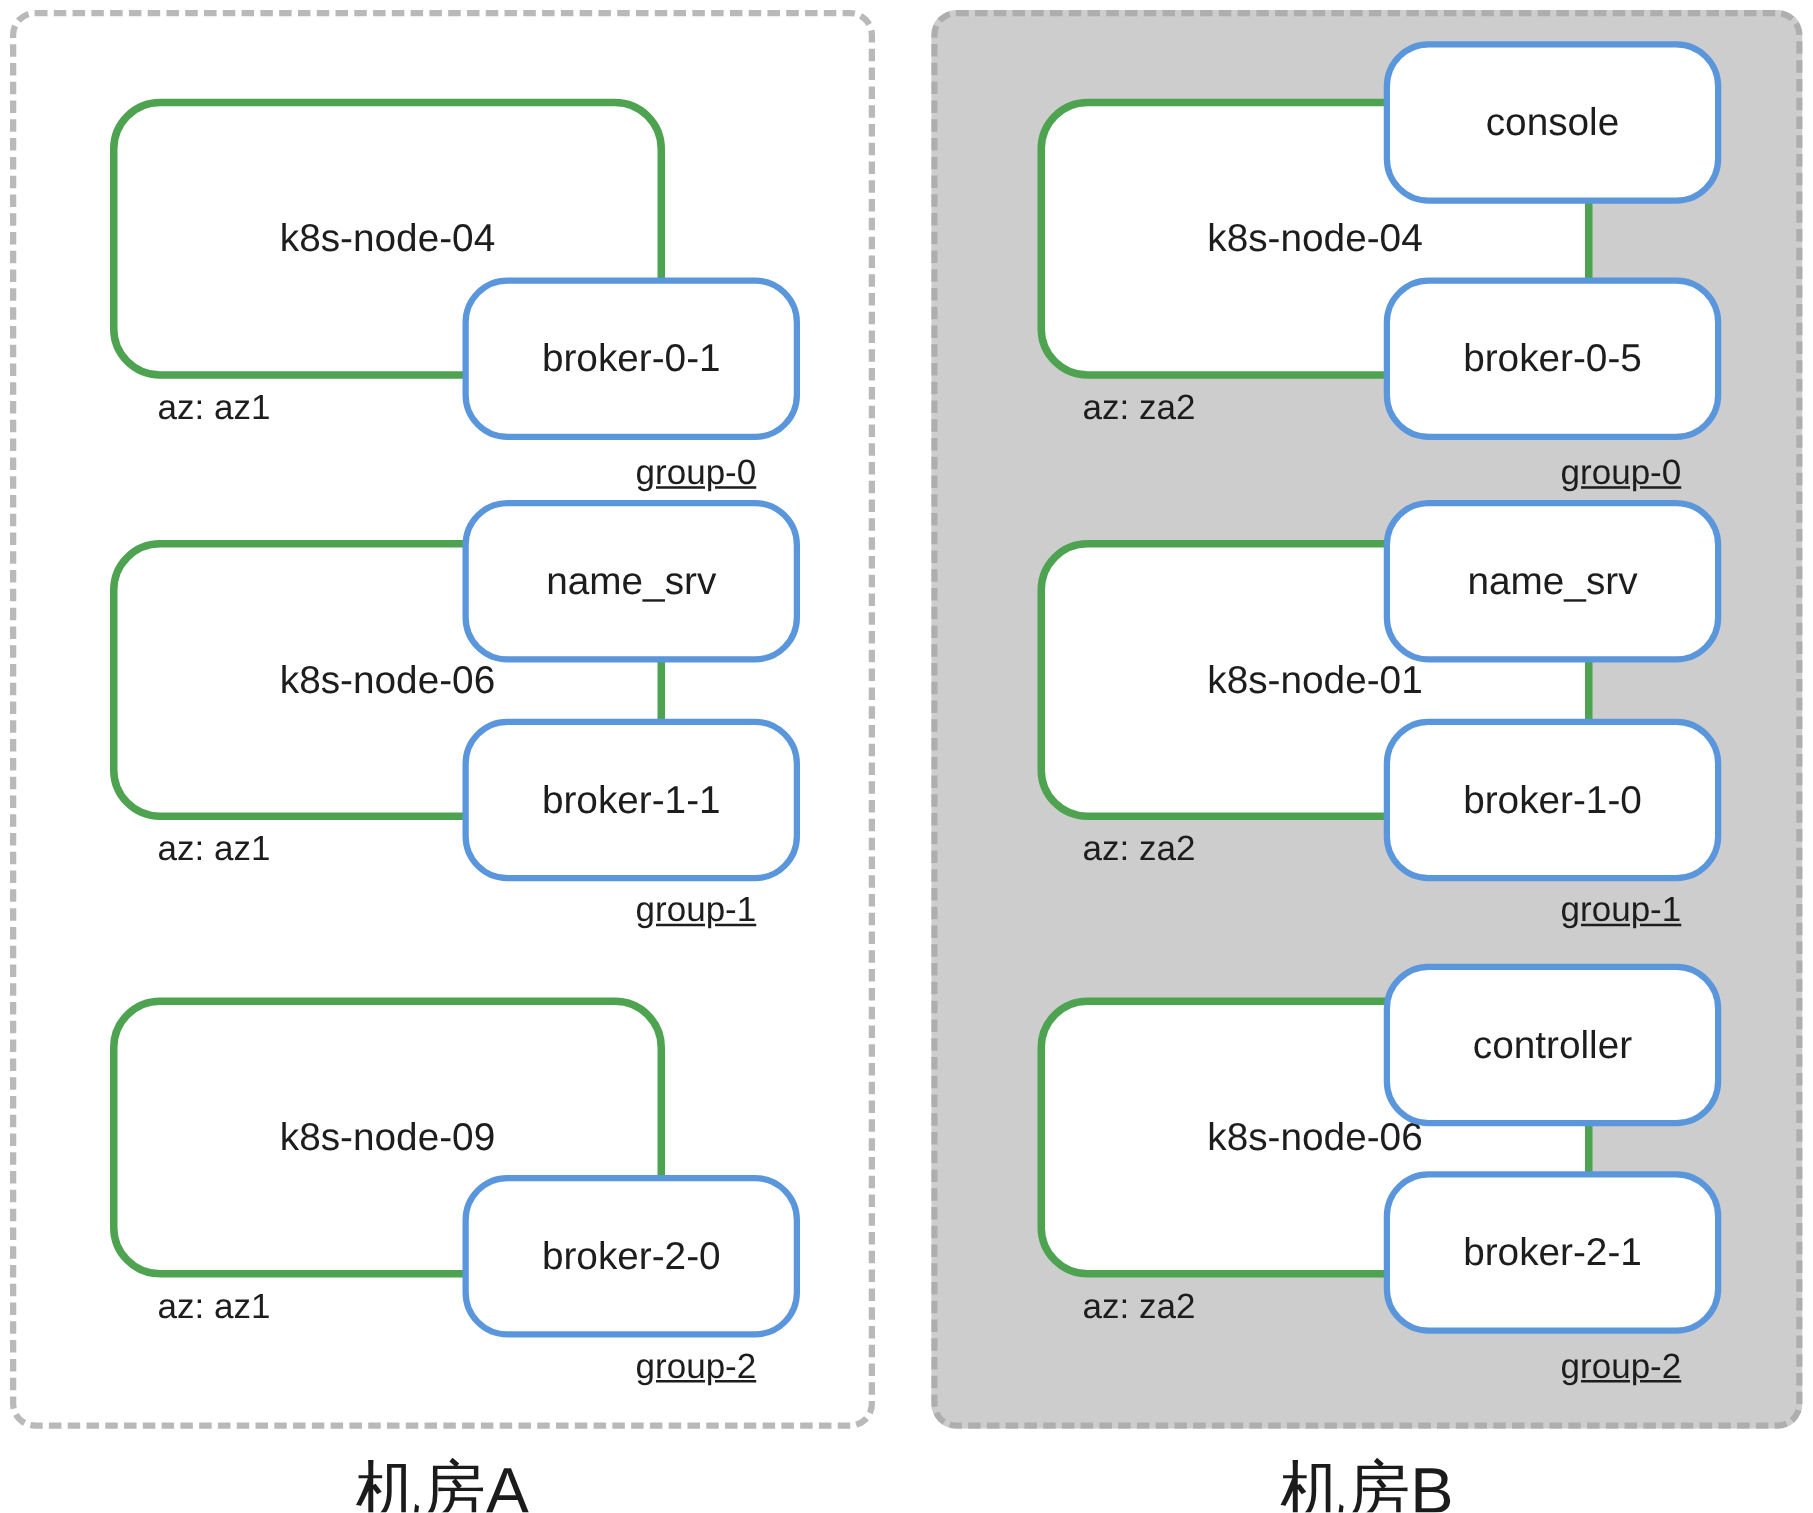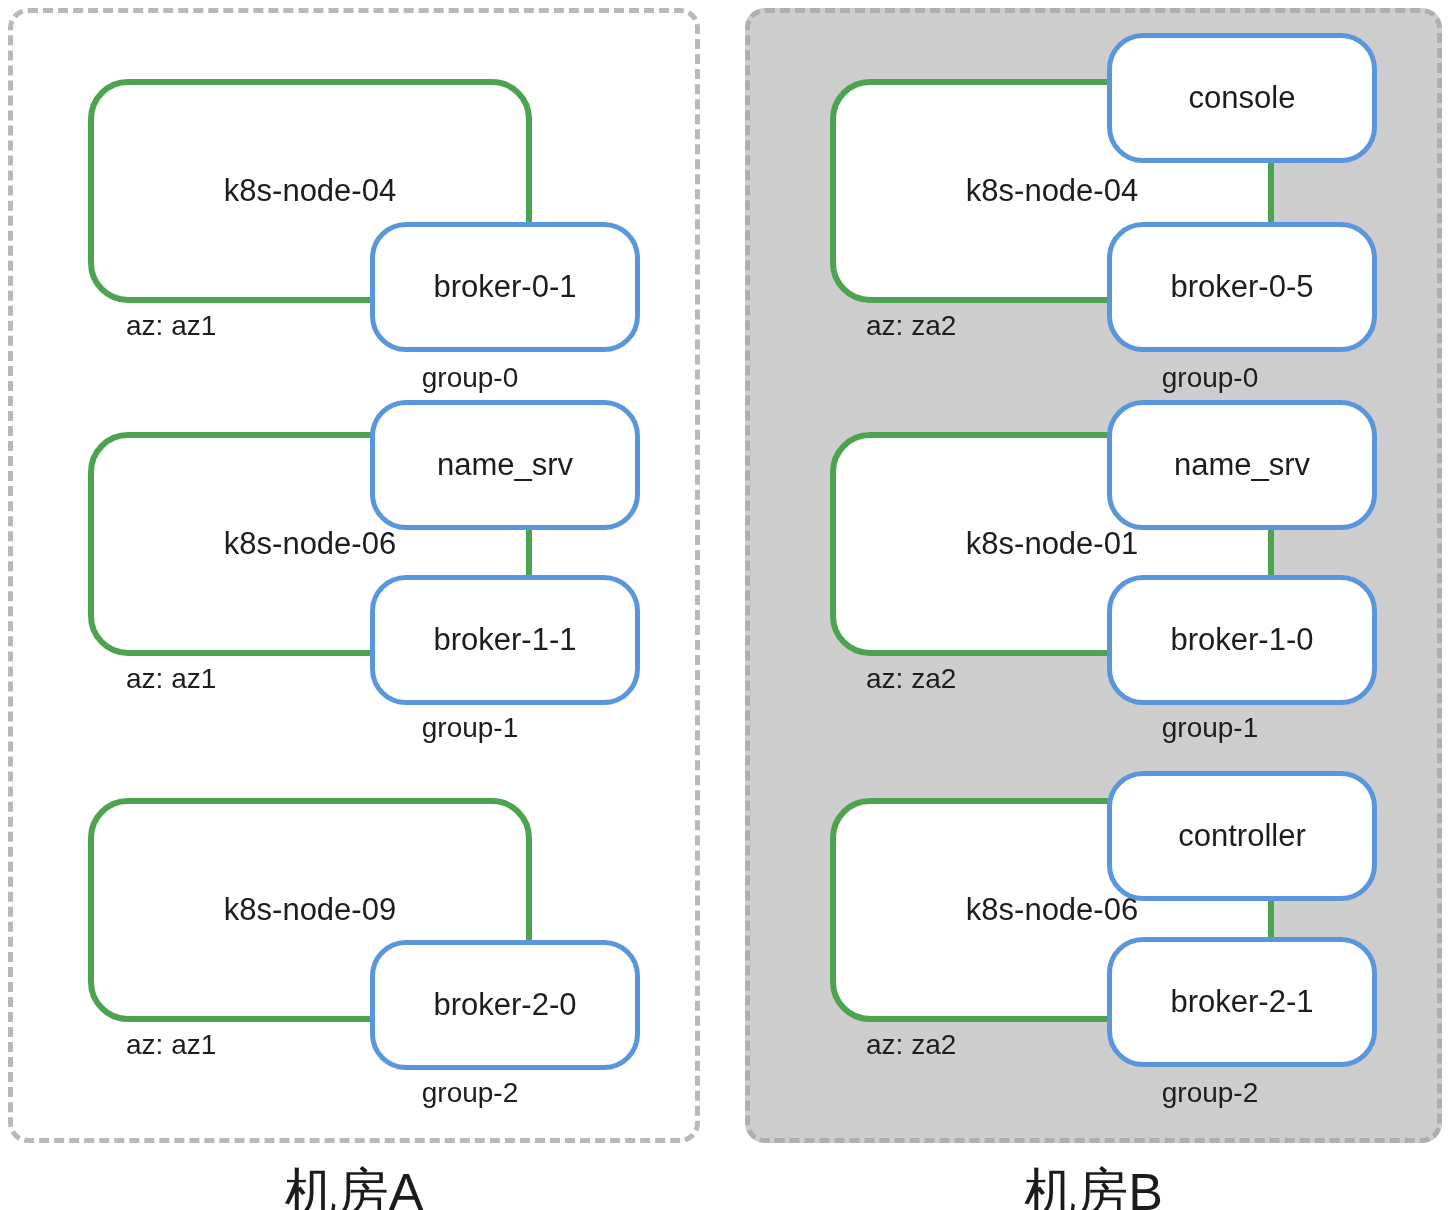--- a/index.html
+++ b/index.html
@@ -70,25 +70,26 @@
   .az-label {
     position: absolute;
     font-size: 28px;
     color: #1d1d1d;
     z-index: 2;
     white-space: nowrap;
   }
   .group-label {
     position: absolute;
     width: 270px;
-    text-align: center;
+    text-align: right;
     font-size: 28px;
     color: #1d1d1d;
     z-index: 2;
     white-space: nowrap;
+    text-decoration: underline;
   }
   
   .col-a .knode { left: 88px; }
   .col-a .pod   { left: 370px; }
   .col-a .az-label    { left: 126px; }
   .col-a .group-label { left: 335px; }
   .col-b .knode { left: 830px; }
   .col-b .pod   { left: 1107px; }
   .col-b .az-label    { left: 866px; }
   .col-b .group-label { left: 1075px; }

